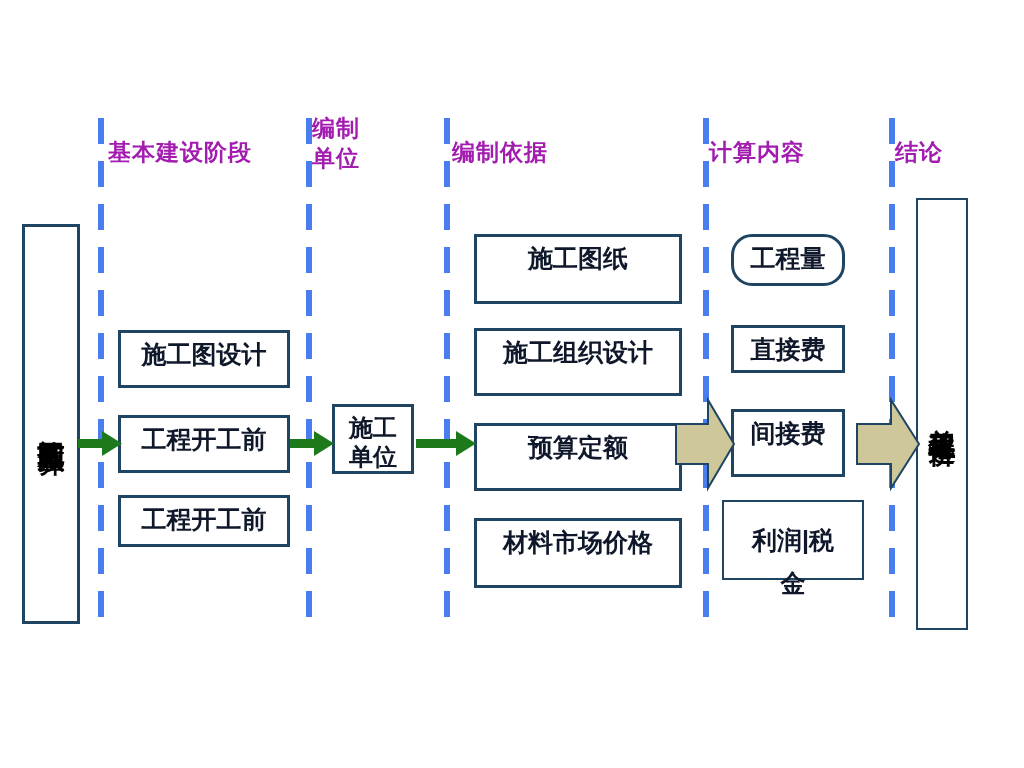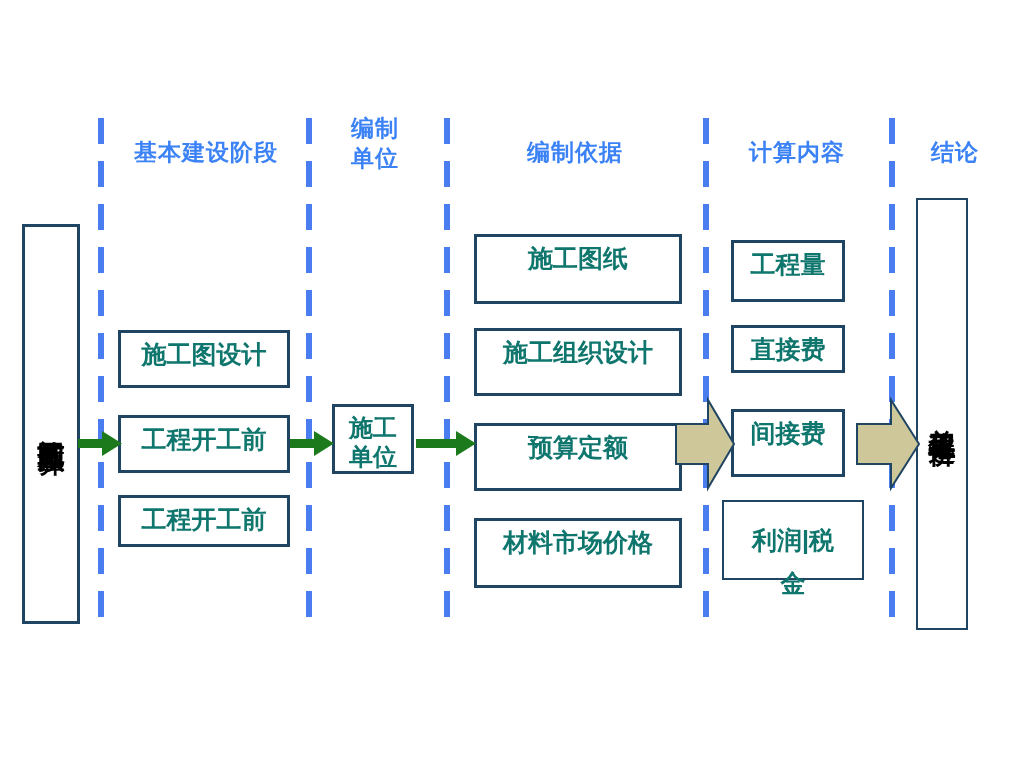--- a/index.html
+++ b/index.html
@@ -25,39 +25,39 @@
     background-image: linear-gradient(
         to bottom,
         #4a7ef0 0px, #4a7ef0 26px,
         rgba(255,255,255,0) 26px, rgba(255,255,255,0) 43px);
     background-size: 100% 43px;
     background-repeat: repeat-y;
   }
   
   .col-head {
     position: absolute;
-    color: #3b82f6;
+    color: #a21caf;
     font-weight: bold;
     font-size: 23px;
     line-height: 30px;
-    text-align: center;
+    text-align: left;
     white-space: pre-line;
     letter-spacing: 1px;
   }
   
   .box {
     position: absolute;
     border: 3px solid #1f4562;
     background: #ffffff;
     box-sizing: border-box;
   }
   .box .txt {
     display: block;
     text-align: center;
-    color: #0f766e;
+    color: #0f172a;
     font-weight: bold;
     font-size: 25px;
     line-height: 32px;
     padding-top: 5px;
     white-space: pre-line;
   }
   
   .vbox {
     position: absolute;
     border: 3px solid #1f4562;
@@ -125,21 +125,21 @@
   <div class="box" style="left:474px; top:328px; width:208px; height:68px;">
     <span class="txt">施工组织设计</span>
   </div>
   <div class="box" style="left:474px; top:518px; width:208px; height:70px;">
     <span class="txt">材料市场价格</span>
   </div>
   <div class="box" style="left:474px; top:423px; width:208px; height:68px;">
     <span class="txt">预算定额</span>
   </div>
 
-  <div class="box" style="left:731px; top:240px; width:114px; height:62px;">
+  <div class="box" style="left:731px; top:234px; width:114px; height:52px;border-radius:21px;">
     <span class="txt">工程量</span>
   </div>
   <div class="box" style="left:731px; top:325px; width:114px; height:48px;">
     <span class="txt">直接费</span>
   </div>
   <div class="box" style="left:731px; top:409px; width:114px; height:68px;">
     <span class="txt">间接费</span>
   </div>
   <div class="box" style="left:722px; top:500px; width:142px; height:80px; border-width:2px;">
     <span class="txt" style="line-height:43px; padding-top:17px;">利润|税

